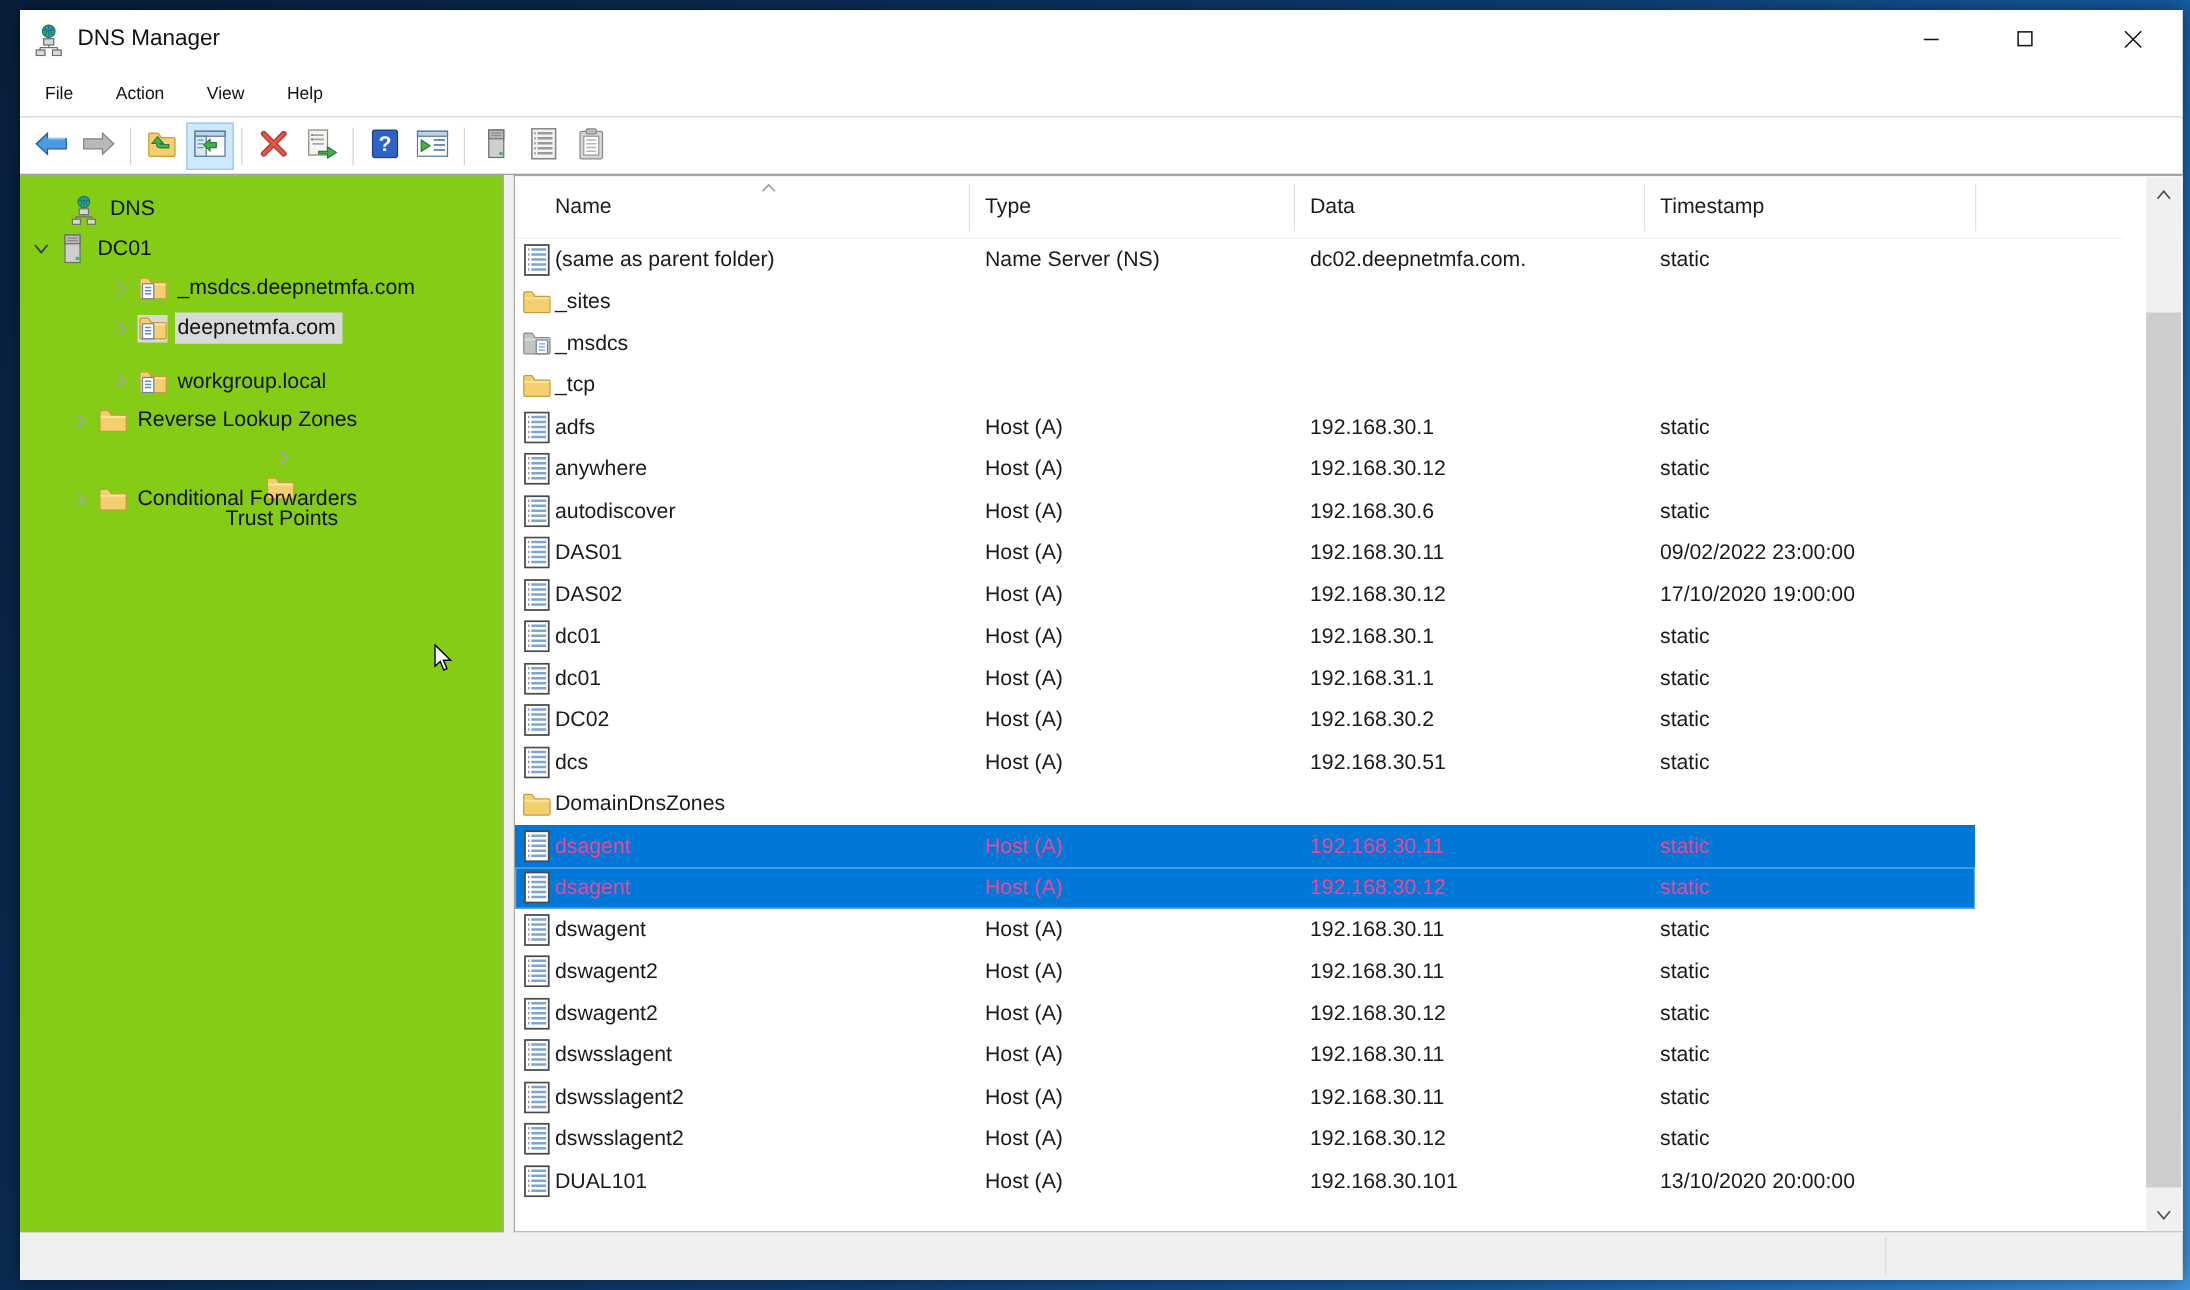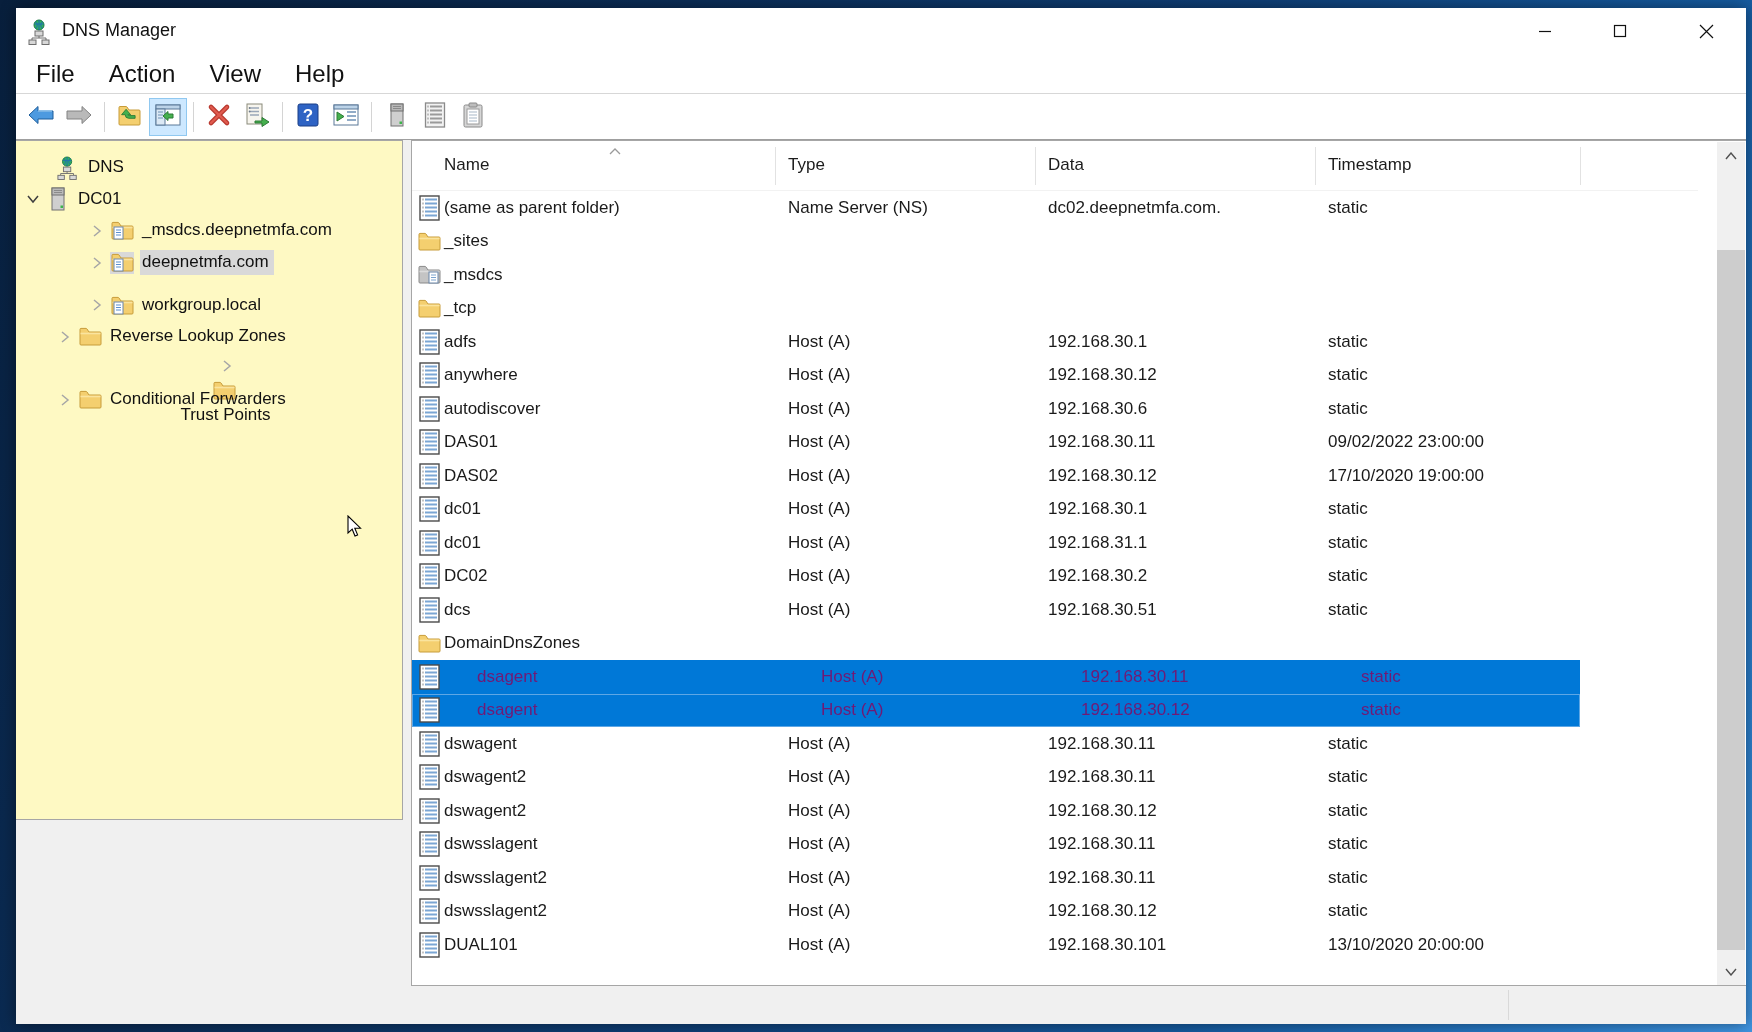--- a/index.html
+++ b/index.html
@@ -9,31 +9,31 @@
     box-shadow:0 0 14px rgba(0,0,0,0.45);}
   
   .titlebar{position:absolute;left:0;top:0;width:100%;height:46px;background:#ffffff;}
   .title-icon{position:absolute;left:12px;top:11px;width:24px;height:26px;}
   .title-text{position:absolute;left:46px;top:12px;font-size:18px;color:#111;}
   .winbtn{position:absolute;top:0;width:66px;height:46px;display:flex;align-items:center;justify-content:center;}
   .btn-min{left:1496px}.btn-max{left:1571px}.btn-close{left:1657px}
   
   .menubar{position:absolute;left:0;top:46px;width:100%;height:40px;background:#ffffff;
     border-bottom:1px solid #d7d7d7;display:flex;align-items:center;padding-left:12px;box-sizing:border-box;}
-  .menu-item{font-size:24px;color:#111;padding:0 17px 0 17px;height:100%;display:flex;align-items:center;}
+  .menu-item{font-size:14px;color:#111;padding:0 17px 0 17px;height:100%;display:flex;align-items:center;}
   .menu-item:first-child{padding-left:8px;}
   
   .toolbar{position:absolute;left:0;top:87px;width:100%;height:45px;background:#ffffff;
     border-bottom:1px solid #9f9f9f;display:flex;align-items:center;padding-left:6px;box-sizing:border-box;}
   .tbtn{width:36px;height:36px;display:flex;align-items:center;justify-content:center;border:1px solid transparent;}
   .tbtn.active{background:#cde8ff;border:1px solid #90c8f0;}
   .tsep{width:1px;height:30px;background:#d4d4d4;margin:0 6px;}
   
   .content{position:absolute;left:0;top:132px;width:100%;height:846px;background:#f0f0f0;}
-  .treepanel{position:absolute;left:0;top:0;width:387px;height:680px;background:#fef9c3;
+  .treepanel{position:absolute;left:0;top:0;width:387px;height:846px;background:#84cc16;
     border:1px solid #a6a6a6;border-left:none;box-sizing:border-box;overflow:hidden;}
   .listpanel{position:absolute;left:395px;top:0;width:1335px;height:846px;background:#ffffff;
     border:1px solid #a6a6a6;border-right:none;box-sizing:border-box;overflow:hidden;}
   
   .tree{padding-top:11px;}
   .tnode{height:31.6px;display:flex;align-items:center;}
   .tchev{width:26px;height:16px;display:flex;align-items:center;justify-content:center;flex:0 0 26px;}
   .ticon{width:24px;height:22px;display:flex;align-items:center;justify-content:center;flex:0 0 24px;margin-right:6px;}
   .tlabel{font-size:17px;color:#111;white-space:nowrap;padding:2px 5px 3px 2px;}
   .tnode.selected .tlabel{background:#d9d9d9;}
@@ -43,21 +43,21 @@
   .hcell{position:absolute;top:14px;font-size:17px;color:#1c1c1c;}
   .hsep{position:absolute;top:6px;height:38px;width:1px;background:#e2e2e2;}
   .sortglyph{position:absolute;left:196px;top:1px;}
   .hline{position:absolute;left:0;top:49px;width:1286px;height:1px;background:#f2f2f2;}
   
   .lrows{position:absolute;left:0;top:50px;width:1304px;height:796px;overflow:hidden;}
   .lrow{position:relative;height:33.5px;}
   .selbg{position:absolute;left:0;top:0;width:1168px;height:100%;background:#0078d7;}
   .selbg.focused{box-shadow:inset 0 0 0 1px #5ea7e5;}
   .lcell{position:absolute;top:50%;transform:translateY(-50%);font-size:17px;color:#1a1a1a;white-space:nowrap;}
-  .lrow.selected .lcell{color:#701a75;margin-left:33px;}
+  .lrow.selected .lcell{color:#ec4899;}
   .c-name{left:32px}.c-type{left:376px}.c-data{left:636px}.c-ts{left:916px}
   .licon{position:absolute;left:5px;top:50%;transform:translateY(-50%);width:24px;height:28px;
     display:flex;align-items:center;justify-content:center;}
   
   .vscroll{position:absolute;right:1px;top:1px;width:28px;height:844px;background:#f0f0f0;}
   .varrow{position:absolute;left:0;width:28px;height:28px;display:flex;align-items:center;justify-content:center;}
   .vthumb{position:absolute;left:0;top:108px;width:28px;height:700px;background:#cdcdcd;}
   
   .statusbar{position:absolute;left:0;top:978px;width:100%;height:38px;background:#f0f0f0;}
   .status-div{position:absolute;left:1492px;top:4px;width:1px;height:30px;background:#d9d9d9;}

